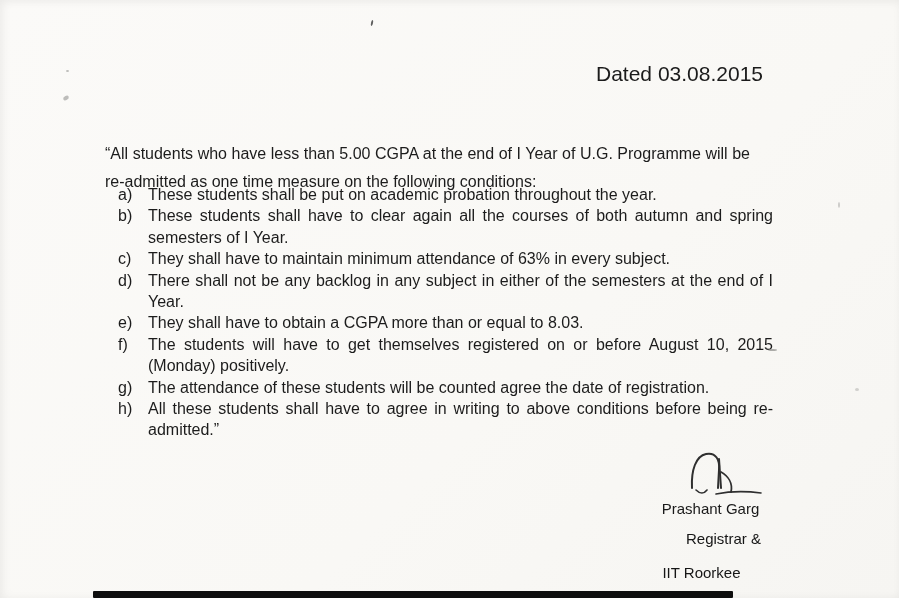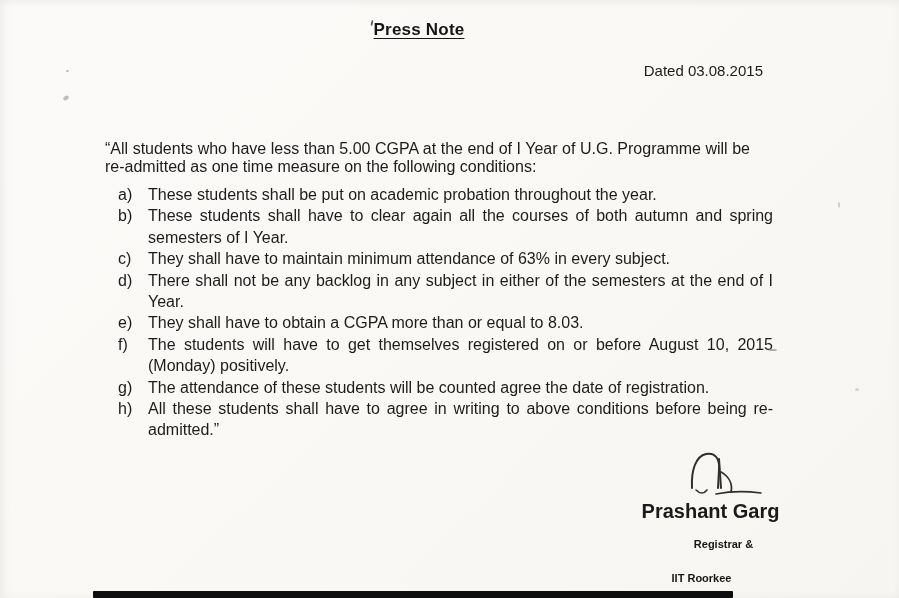--- a/index.html
+++ b/index.html
@@ -28,30 +28,30 @@
     font-weight: bold;
     letter-spacing: 0.2px;
     text-decoration: underline;
     text-underline-offset: 3px;
     color: #161616;
   }
   .doc-date {
     position: absolute;
     top: 62px;
     right: 136px;
-    font-size: 15px;
+    font-size: 21px;
     color: #1b1b1b;
   }
   .intro {
     position: absolute;
     top: 124px;
     left: 105px;
     width: 645px;
     font-size: 16px;
-    line-height: 18px;
+    line-height: 28px;
     text-align: justify;
     color: #1c1c1c;
   }
   .conditions {
     position: absolute;
     top: 184px;
     left: 118px;
     width: 655px;
   }
   .condition {
@@ -74,28 +74,27 @@
     top: 448px;
     left: 608px;
     width: 205px;
     text-align: center;
   }
   .signature-scribble {
     display: block;
     margin: 0 auto 2px 78px;
   }
   .sig-name {
-    font-size: 20px;
+    font-size: 15px;
     margin: 2px 0 7px 0;
     color: #1a1a1a;
-    font-weight: bold;
   }
   .sig-line {
-    font-size: 11px;
-    font-weight: bold;
+    font-size: 15px;
+    font-weight: normal;
     line-height: 23.5px;
     color: #161616;
     margin-top: 10px;
   }
   .sig-line.indent-right { padding-left: 26px; }
   .sig-line.indent-left  { padding-right: 18px; }
   .scan-bar {
     position: absolute;
     left: 93px;
     top: 591px;
@@ -115,21 +114,20 @@
   .speck.s3 { left: 768px; top: 349px; width: 9px; height: 2px; opacity: 0.7; }
   .speck.s4 { left: 838px; top: 202px; width: 2px; height: 6px; opacity: 0.4; }
   .speck.s5 { left: 855px; top: 388px; width: 4px; height: 3px; opacity: 0.35; }
   .speck.s6 { left: 371px; top: 20px;  width: 2px; height: 6px; background:#3a3a3a; opacity: 0.8; transform: rotate(12deg); }
 </style>
 </head>
 <body>
 
 <div class="page">
 
-  <div class="doc-title">Press Note</div>
 
   <div class="doc-date">Dated 03.08.2015</div>
 
   <p class="intro">“All students who have less than 5.00 CGPA at the end of I Year  of U.G. Programme will be re-admitted as one time measure on the following conditions:</p>
 
   <div class="conditions">
     <div class="condition">
       <span class="marker">a)</span>
       <span class="cond-text">These students shall be put on academic probation throughout the year.</span>
     </div>

